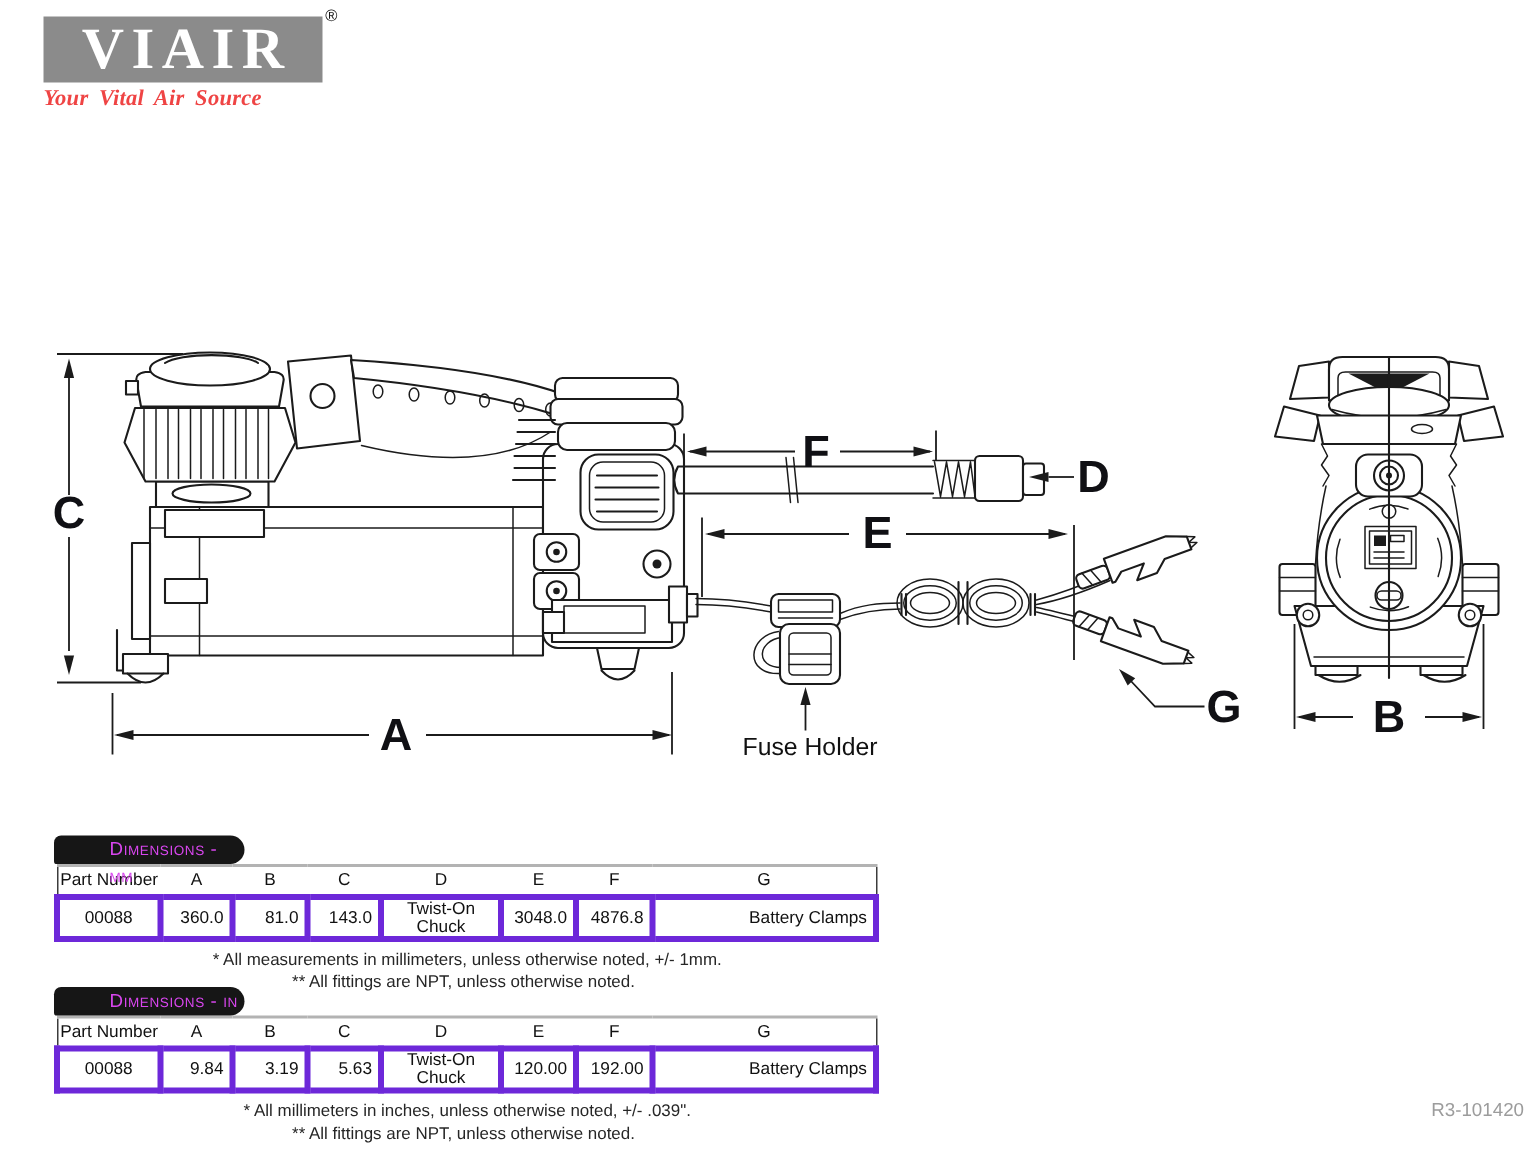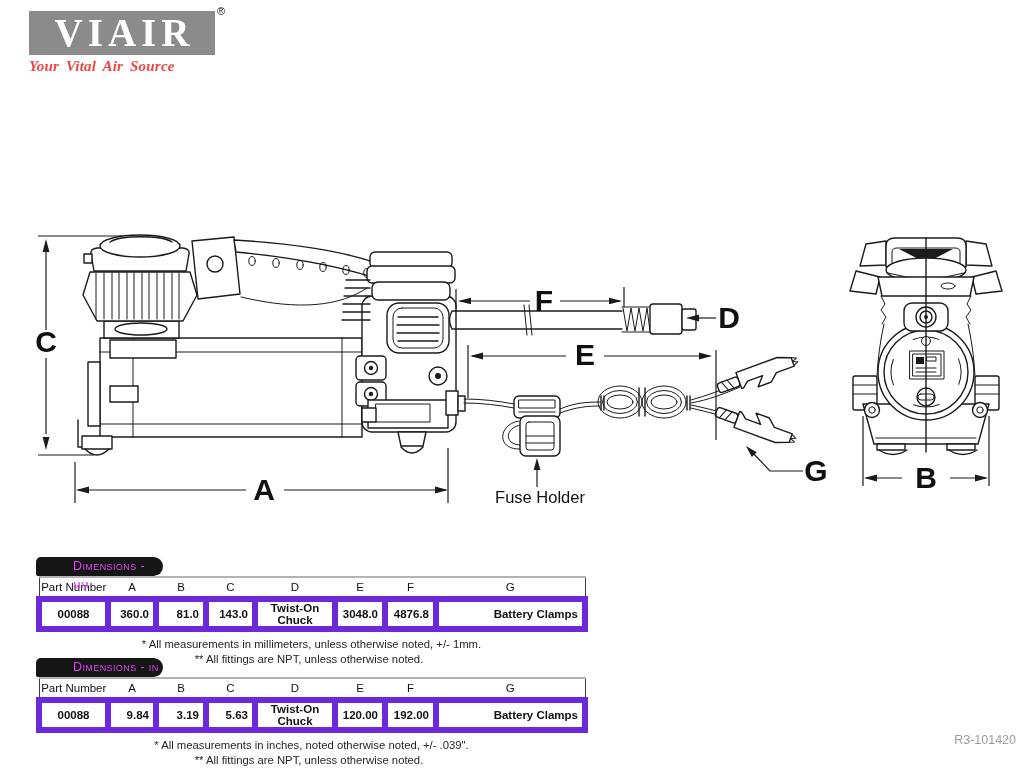--- a/index.html
+++ b/index.html
@@ -26,21 +26,21 @@
            fill:#101014;text-anchor:middle;}
   text.callout{font-family:"Liberation Sans",sans-serif;font-size:16.5px;fill:#111;text-anchor:middle;}
   
   .dim-block{position:absolute;left:36px;width:546px;color:#111;}
   .dim-tab{position:relative;z-index:2;width:127px;height:19px;background:#161616;
            border-radius:5px 10px 10px 2px;color:#d946ef;font-size:12.5px;font-variant:small-caps;
            letter-spacing:0.4px;line-height:18px;padding-left:37px;box-sizing:border-box;}
   .dim-table{width:546px;border-collapse:collapse;table-layout:fixed;border:1px solid #3c3c3c;
              border-top:2px solid #b3b3b3;font-size:11.5px;}
   .dim-table th{font-weight:normal;height:18px;border-bottom:1px solid #3c3c3c;text-align:center;padding:0;}
-  .dim-table td{height:14px;border:6px solid #6d28d9;padding:0 4px;font-weight:bold;}
+  .dim-table td{height:14px;border:4px solid #6d28d9;padding:0 4px;}
   td.c{text-align:center;} td.r{text-align:right;}
   .fn{font-size:11.3px;color:#262626;line-height:14.5px;text-align:center;}
   .fn1{margin-top:5px;padding-left:5px;}
   
   .doc-code{position:absolute;top:733px;right:8px;font-size:12.5px;color:#9c9c9c;}
 </style>
 </head>
 <body>
 
 <div class="page">
@@ -337,19 +337,19 @@
           <td class="r">9.84</td>
           <td class="r">3.19</td>
           <td class="r">5.63</td>
           <td class="c">Twist-On Chuck</td>
           <td class="r">120.00</td>
           <td class="r">192.00</td>
           <td class="r">Battery Clamps</td>
         </tr>
       </tbody>
     </table>
-    <div class="fn fn1">* All measurements in inches, noted otherwise noted, +/- .039".</div>
+    <div class="fn fn1">* All millimeters in inches, unless otherwise noted, +/- .039".</div>
     <div class="fn">** All fittings are NPT, unless otherwise noted.</div>
   </div>
 
   <div class="doc-code">R3-101420</div>
 
 </div>
 
 </body></html>

